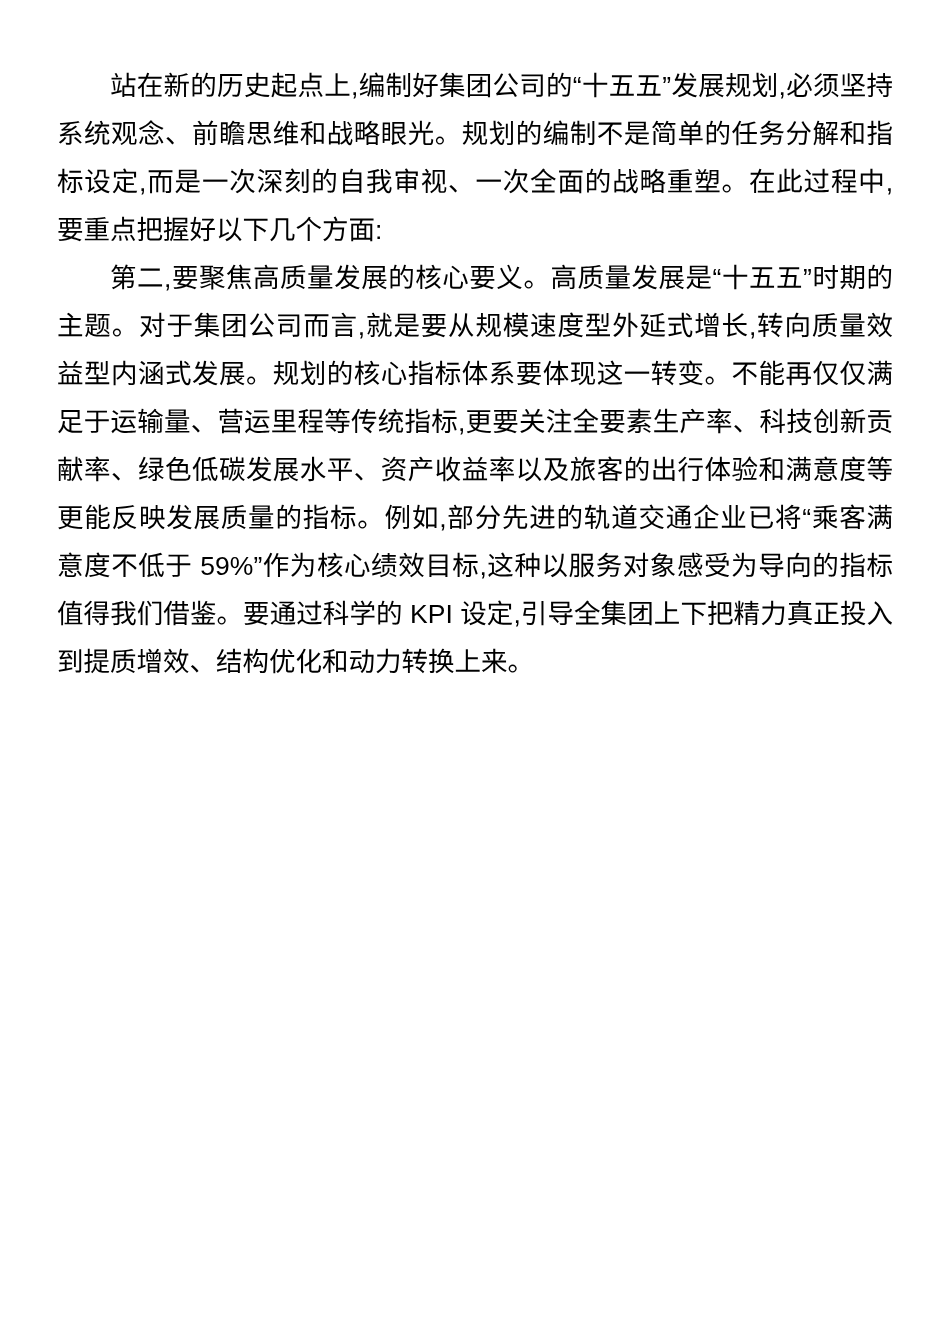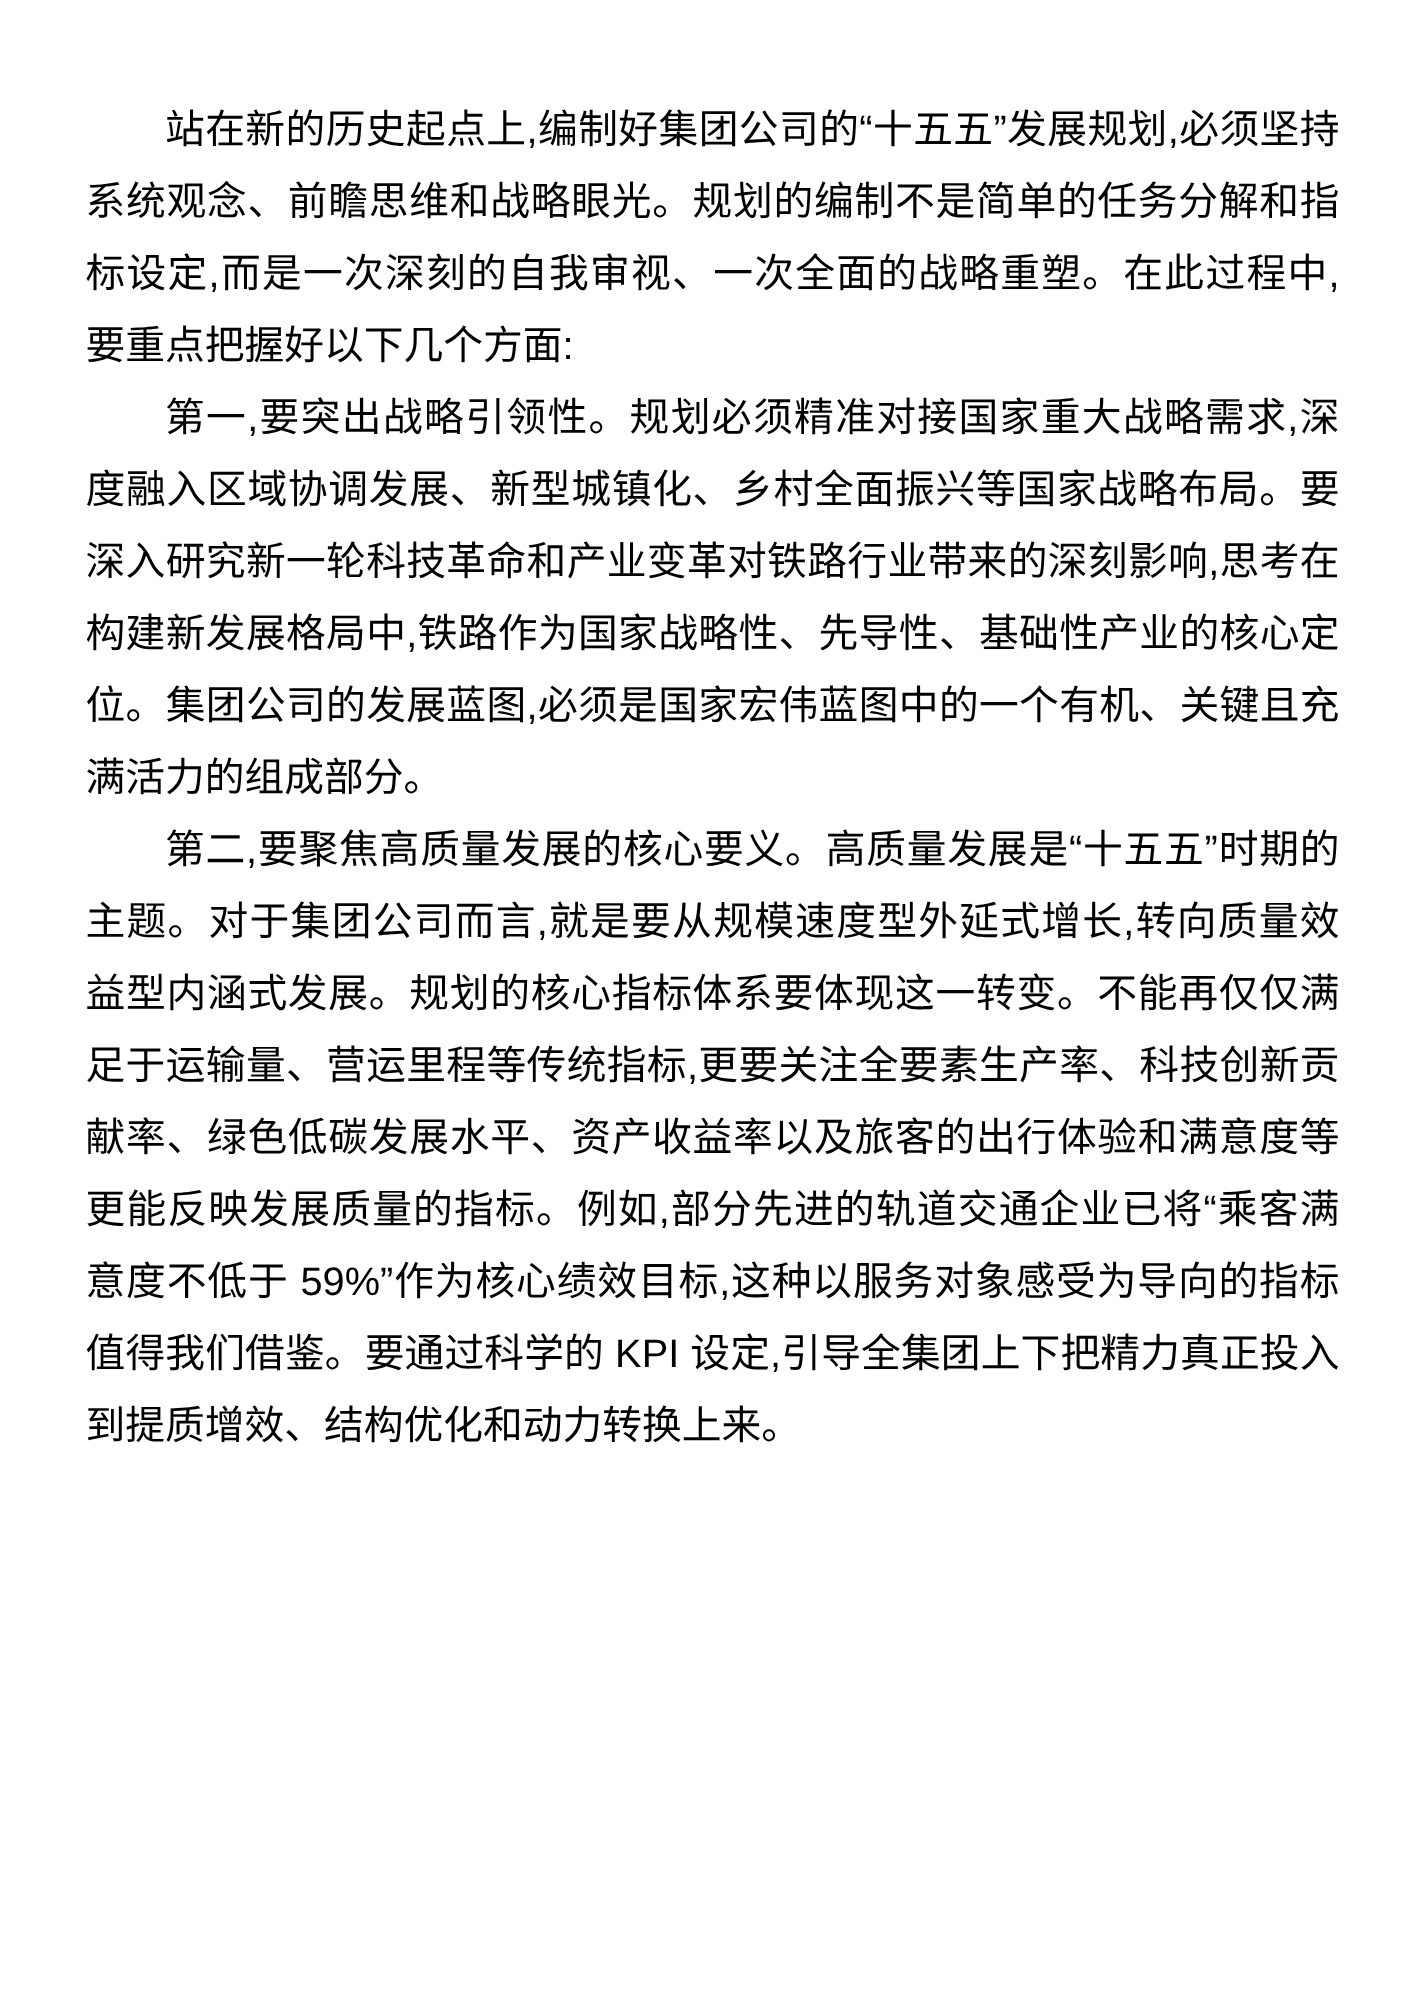--- a/index.html
+++ b/index.html
@@ -50,19 +50,18 @@
   }
 </style>
 </head>
 <body>
 
 <div class="page">
   <div class="page-body">
 
     <p class="para">站在新的历史起点上,编制好集团公司的“十五五”发展规划,必须坚持系统观念、前瞻思维和战略眼光。规划的编制不是简单的任务分解和指标设定,而是一次深刻的自我审视、一次全面的战略重塑。在此过程中,要重点把握好以下几个方面:</p>
 
-    <p class="para">第一,要突出战略引领性。规划必须精准对接国家重大战略需求,深度融入区域协调发展、新型城镇化、乡村全面振兴等国家战略布局。要深入研究新一轮科技革命和产业变革对铁路行业带来的深刻影响,思考在构建新发展格局中,铁路作为国家战略性、先导性、基础性产业的核心定位。集团公司的发展蓝图,必须是国家宏伟蓝图中的一个有机、关键且充满活力的组成部分。</p>
 
     <p class="para">第二,要聚焦高质量发展的核心要义。高质量发展是“十五五”时期的主题。对于集团公司而言,就是要从规模速度型外延式增长,转向质量效益型内涵式发展。规划的核心指标体系要体现这一转变。不能再仅仅满足于运输量、营运里程等传统指标,更要关注全要素生产率、科技创新贡献率、绿色低碳发展水平、资产收益率以及旅客的出行体验和满意度等更能反映发展质量的指标。例如,部分先进的轨道交通企业已将“乘客满意度不低于 59%”作为核心绩效目标,这种以服务对象感受为导向的指标值得我们借鉴。要通过科学的 KPI 设定,引导全集团上下把精力真正投入到提质增效、结构优化和动力转换上来。</p>
 
 
   </div>
 </div>
 
 </body></html>

